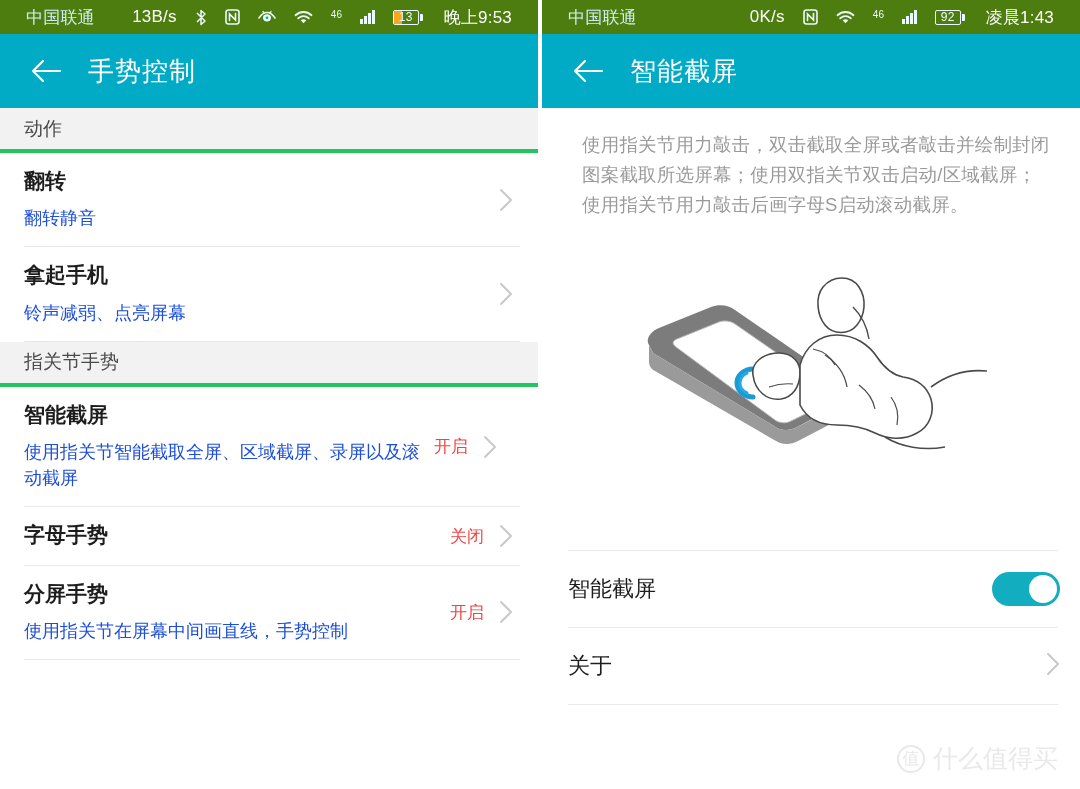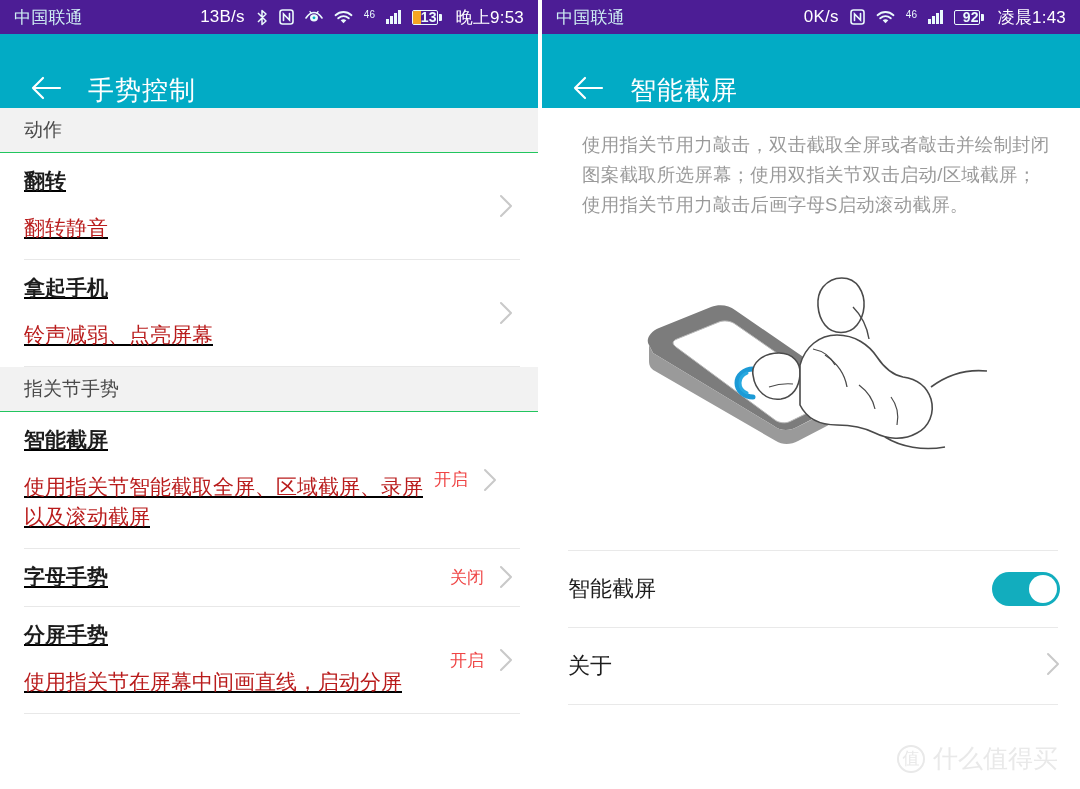--- a/index.html
+++ b/index.html
@@ -9,71 +9,71 @@
     font-family: "Liberation Sans", "DejaVu Sans", sans-serif;
     overflow: hidden;
   }
   .screens { display: flex; width: 1080px; height: 789px; }
 
   .panel { width: 538px; height: 789px; background: #ffffff; position: relative; overflow: hidden; }
   .panel.right { width: 542px; border-left: 4px solid #ffffff; }
 
   
   .statusbar {
-    height: 34px; background: #4c1d95; color: #d9f3f7;
-    display: flex; align-items: center; padding: 0 14px;
+    height: 34px; background: #4d7c0f; color: #d9f3f7;
+    display: flex; align-items: center; padding: 0 26px;
     font-size: 17px; letter-spacing: 0.2px;
   }
   .sb-carrier { flex: 0 0 auto; font-size: 17px; color: #cfeff4; }
-  .sb-right { margin-left: auto; display: flex; align-items: center; gap: 11px; color: #eafafc; }
+  .sb-right { margin-left: auto; display: flex; align-items: center; gap: 18px; color: #eafafc; }
   .sb-speed { font-size: 17px; color: #ffffff; }
   .sb-time { font-size: 17px; color: #ffffff; margin-left: 3px; }
   .sb-ic { display: inline-flex; align-items: center; justify-content: center; }
   .sb-ic svg { display: block; }
   .sup46 { font-size: 10px; vertical-align: top; position: relative; top: -3px; color:#eafafc;}
   .sigbars { display: inline-flex; align-items: flex-end; gap: 1.5px; height: 14px; }
   .sigbars i { display: block; width: 2.5px; background: #eafafc; }
   .sigbars i:nth-child(1){height:5px}
   .sigbars i:nth-child(2){height:8px}
   .sigbars i:nth-child(3){height:11px}
   .sigbars i:nth-child(4){height:14px}
   .batt { display: inline-flex; align-items: center; }
   .batt .body {
     width: 26px; height: 15px; border: 1.6px solid #eafafc; border-radius: 2px;
-    position: relative; display: flex; align-items: center; justify-content: flex-end;
-    font-size: 14px; font-weight: bold; color: #eafafc; overflow: hidden;
+    position: relative; display: flex; align-items: center; justify-content: center;
+    font-size: 12px; font-weight: normal; color: #eafafc; overflow: hidden;
   }
   .batt .fill { position: absolute; left: 0; top: 0; bottom: 0; background: #F5A623; }
   .batt .num { position: relative; z-index: 2; }
   .batt .cap { width: 2.5px; height: 7px; background: #eafafc; margin-left: 1.5px; border-radius: 0 1px 1px 0; }
 
   
   .appbar {
-    height: 74px; background: #02ABC5; display: flex; align-items: flex-end;
+    height: 74px; background: #02ABC5; display: flex; align-items: center;
     padding-left: 26px;
   }
   .backarrow { width: 40px; height: 40px; flex: 0 0 auto; display: flex; align-items: center; justify-content: center; }
   .apptitle { color: #ffffff; font-size: 26px; margin-left: 22px; letter-spacing: 1px; }
 
   
   .section-hd {
     background: #F2F2F2; height: 45px; display: flex; align-items: center;
     padding-left: 24px; font-size: 19px; color: #4a4a4a;
-    border-bottom: 1px solid #22c55e;
+    border-bottom: 4px solid #22c55e;
   }
 
   
   .rows { background: #ffffff; }
   .row {
     display: flex; align-items: center; padding: 0 18px 0 24px;
     position: relative; background: #ffffff;
   }
-  .row .texts { flex: 1 1 auto; min-width: 0; padding: 14px 0 15px 0; text-decoration: underline; }
+  .row .texts { flex: 1 1 auto; min-width: 0; padding: 14px 0 15px 0; }
   .row .title { font-size: 21px; color: #1d1d1d; font-weight: bold; line-height: 1.35; }
-  .row .sub { font-size: 21px; color: #b91c1c; line-height: 1.45; margin-top: 18px; }
+  .row .sub { font-size: 18px; color: #1d4ed8; line-height: 1.45; margin-top: 10px; }
   .row .value { font-size: 17px; color: #ef4444; margin-left: 10px; white-space: nowrap; flex: 0 0 auto; }
   .row .chev { flex: 0 0 auto; width: 28px; display: flex; justify-content: center; align-items: center; margin-left: 8px; }
   .divider { height: 1px; background: #e8e8e8; margin-left: 24px; margin-right: 18px; }
 
   
   .desc {
     padding: 22px 30px 0 40px;
     font-size: 18.5px; line-height: 1.62; color: #9a9a9a; letter-spacing: 0.2px;
   }
   .illus { height: 330px; display: flex; align-items: center; justify-content: center; }
@@ -229,21 +229,21 @@
           <svg width="14" height="24" viewBox="0 0 14 24">
               <path d="M2 2l10 10L2 22" fill="none" stroke="#c9c9c9" stroke-width="2" stroke-linecap="round" stroke-linejoin="round"></path>
             </svg>
         </span>
       </div>
       <div class="divider"></div>
 
       <div class="row">
         <div class="texts">
           <div class="title">分屏手势</div>
-          <div class="sub">使用指关节在屏幕中间画直线，启动分屏</div>
+          <div class="sub">使用指关节在屏幕中间画直线，手势控制</div>
         </div>
         <span class="value">开启</span>
         <span class="chev">
           <svg width="14" height="24" viewBox="0 0 14 24">
               <path d="M2 2l10 10L2 22" fill="none" stroke="#c9c9c9" stroke-width="2" stroke-linecap="round" stroke-linejoin="round"></path>
             </svg>
         </span>
       </div>
       <div class="divider"></div>
     </div>

